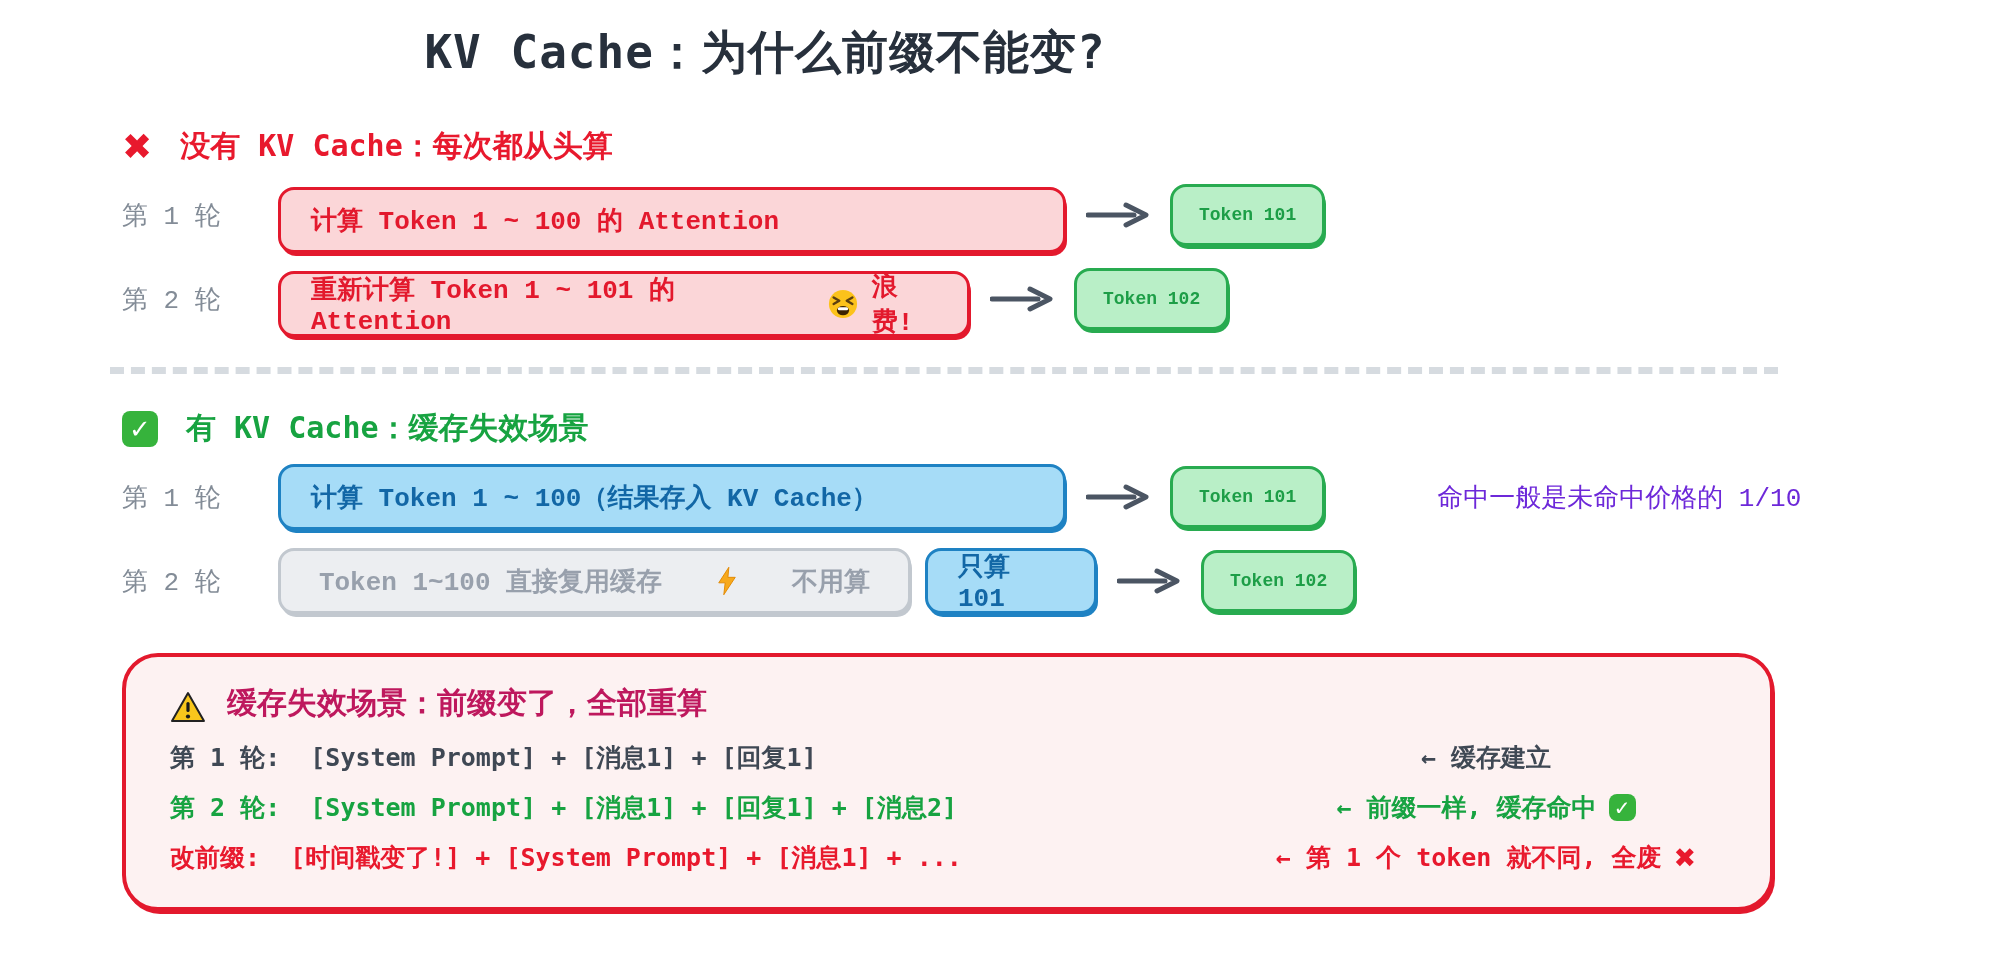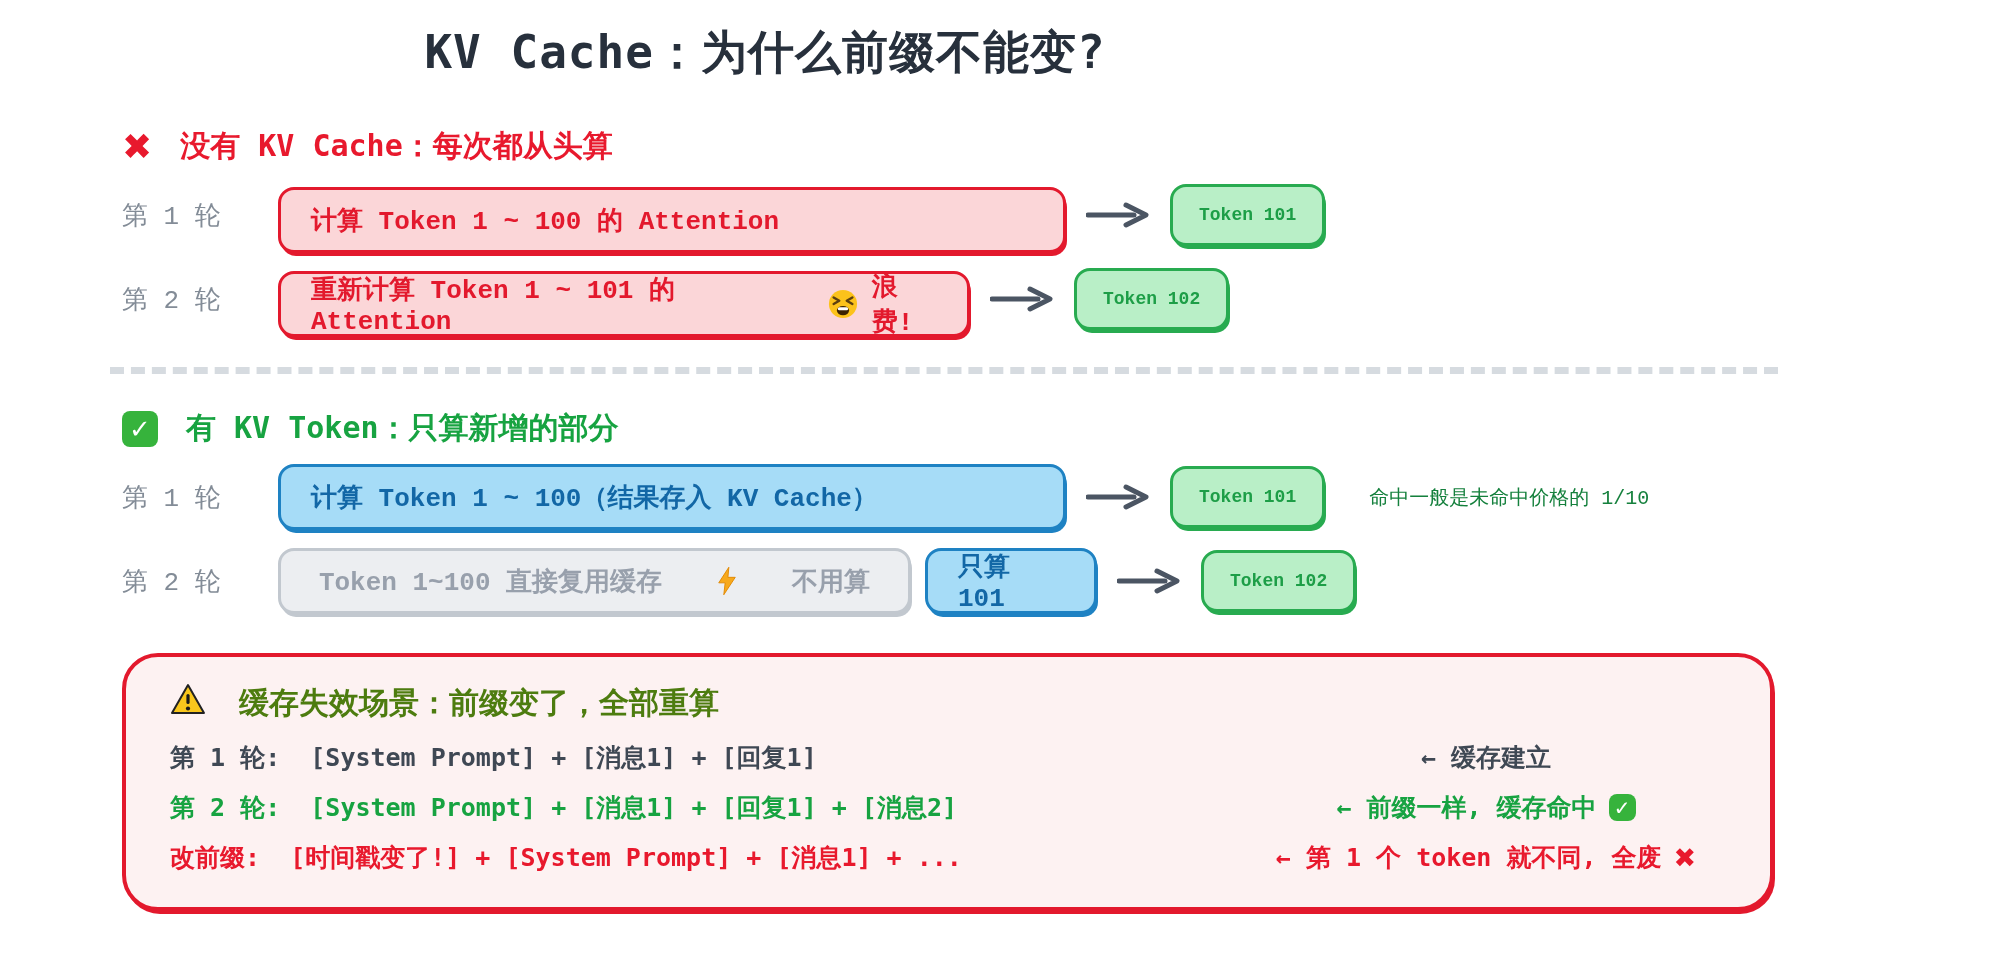--- a/index.html
+++ b/index.html
@@ -111,23 +111,23 @@
     box-shadow: 2px 4px 0 -1px #28ab50;
   }
   .w-788 { width: 788px; }
   .w-822 { width: 692px; }
   .w-633 { width: 633px; justify-content: center; gap: 40px; }
   .w-170 { width: 172px; justify-content: flex-start; margin-left: 14px; }
 
   .arrow { margin: 0 20px; flex-shrink: 0; }
 
   .note {
-    margin-left: 44px;
-    font-size: 20px;
-    color: #15803d;
+    margin-left: 112px;
+    font-size: 26px;
+    color: #6d28d9;
     white-space: pre-wrap;
   }
 
   .divider {
     margin: 32px 0 0 110px;
     width: 1668px;
     border-top: 7px dashed #d6dbe0;
   }
 
   .warning-box {
@@ -135,25 +135,25 @@
     width: 1652px;
     height: 258px;
     border: 4px solid #e3192d;
     border-radius: 36px;
     background: #fdf2f2;
     padding: 26px 44px 24px 44px;
     box-shadow: 2px 4px 0 -1px #e3192d;
   }
   .warning-header {
     display: flex;
-    align-items: flex-start;
-    gap: 33px;
+    align-items: flex-end;
+    gap: 21px;
     font-size: 30px;
     font-weight: 700;
-    color: #4d7c0f;
+    color: #be185d;
     white-space: pre-wrap;
   }
   .warn-row {
     display: flex;
     align-items: center;
     margin-top: 17px;
     font-size: 25px;
     font-weight: 700;
   }
   .warn-left { flex: 1; white-space: pre-wrap; }
@@ -217,21 +217,21 @@
     </svg>
     <div class="box green-box">
       <span>Token 102</span>
     </div>
   </div>
 
   <div class="divider"></div>
 
   <div class="sec-header green-h">
     <span class="icon-check">✓</span>
-    <span>有 KV Token：只算新增的部分</span>
+    <span>有 KV Cache：缓存失效场景</span>
   </div>
 
   <div class="flow-row">
     <span class="row-label">第 1 轮</span>
     <div class="box blue-box w-788">
       <span>计算 Token 1 ~ 100（结果存入 KV Cache）</span>
     </div>
     <svg class="arrow" width="64" height="28" viewBox="0 0 64 28">
       <path d="M2 14 H48" stroke="#4b5563" stroke-width="5" stroke-linecap="round" fill="none"></path>
       <path d="M40 4 L60 14 L40 24" stroke="#4b5563" stroke-width="5" stroke-linecap="round" stroke-linejoin="round" fill="none"></path>

